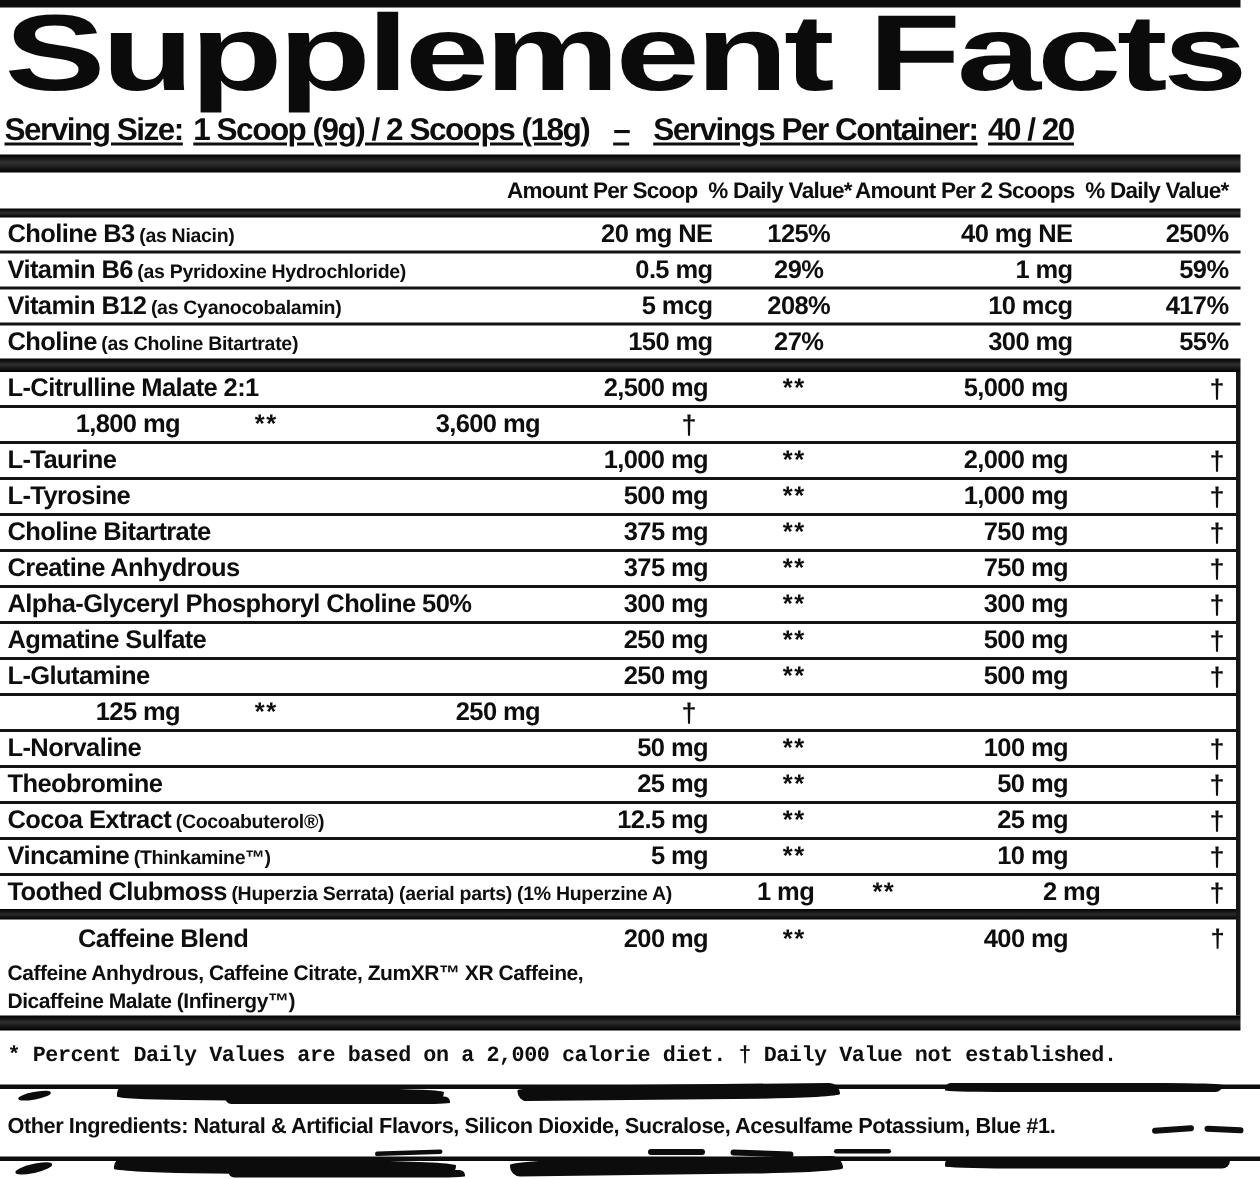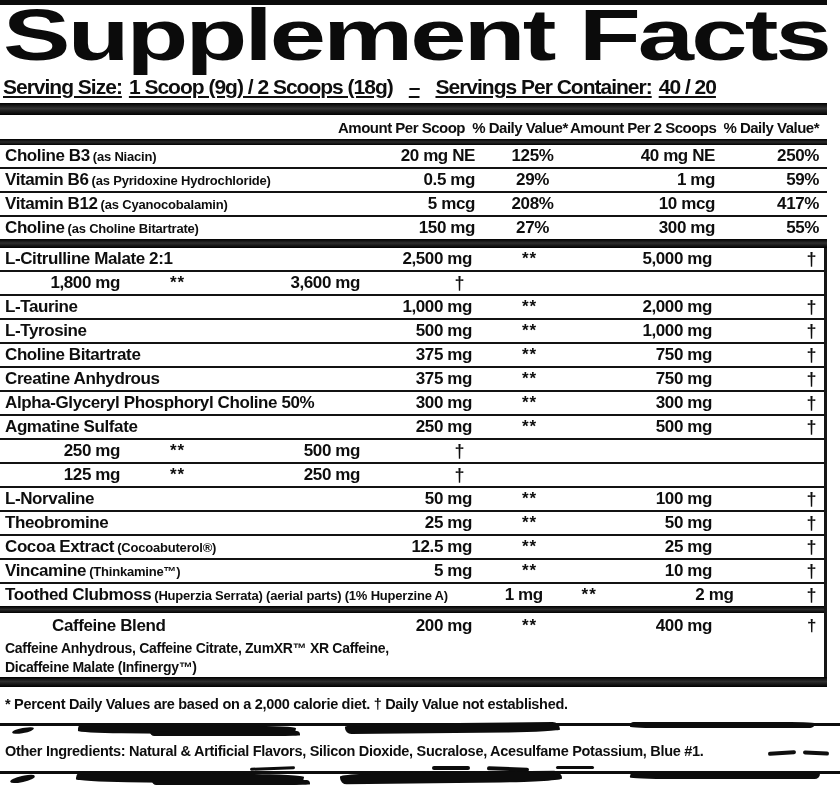--- a/index.html
+++ b/index.html
@@ -59,21 +59,21 @@
   .mid-wrap{border-right:3px solid #161616;}
 
   
   .caffeine-block{height:64px;}
   .caffeine-row{display:flex;align-items:center;height:26px;font-weight:bold;font-size:17px;letter-spacing:-0.4px;padding-left:47px;}
   .caffeine-row .c-dv1{padding-left:55px;box-sizing:border-box;width:160px;margin-left:-55px;}
   .caff-sub{padding-left:5px;font-weight:bold;font-size:14px;letter-spacing:-0.3px;line-height:19px;white-space:nowrap;}
 
   
   .footnote{height:36px;box-sizing:border-box;padding:9px 0 0 5px;
-    font-weight:bold;font-size:14.5px;letter-spacing:-0.3px;white-space:nowrap;}
+    font-weight:bold;font-size:14.5px;letter-spacing:-0.3px;white-space:nowrap;font-family:Liberation Mono, monospace;}
   .other-ing{height:30px;box-sizing:border-box;padding:6px 0 0 5px;position:relative;
     font-weight:bold;font-size:14.5px;letter-spacing:-0.3px;white-space:nowrap;}
   .other-ing .dash-r1,.other-ing .dash-r2{
     position:absolute;background:#0e0e0e;height:4px;border-radius:2px;top:14px;}
   .other-ing .dash-r1{left:768px;width:28px;transform:rotate(-4deg);}
   .other-ing .dash-r2{left:803px;width:26px;transform:rotate(3deg);}
 
   
   .grunge{position:relative;}
   .grunge-1{height:14px;}
@@ -229,20 +229,21 @@
 
       <div class="row">
         <div class="c-name"><span>Agmatine Sulfate</span><span class="detail"></span></div>
         <div class="c-a1">250 mg</div>
         <div class="c-dv1">**</div>
         <div class="c-a2">500 mg</div>
         <div class="c-dv2 dagger">†</div>
       </div>
 
       <div class="row">
+        <div class="c-name"><span>L-Glutamine</span><span class="detail"></span></div>
         <div class="c-a1">250 mg</div>
         <div class="c-dv1">**</div>
         <div class="c-a2">500 mg</div>
         <div class="c-dv2 dagger">†</div>
       </div>
 
       <div class="row">
         <div class="c-a1">125 mg</div>
         <div class="c-dv1">**</div>
         <div class="c-a2">250 mg</div>

